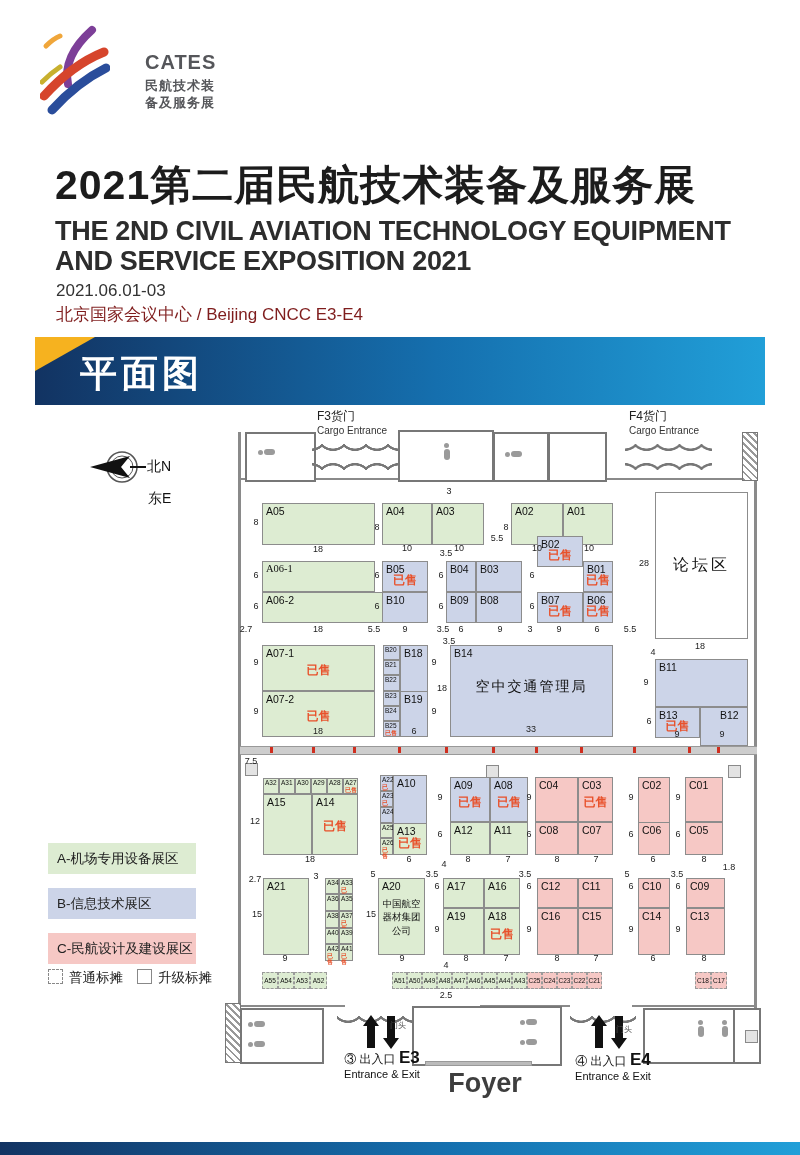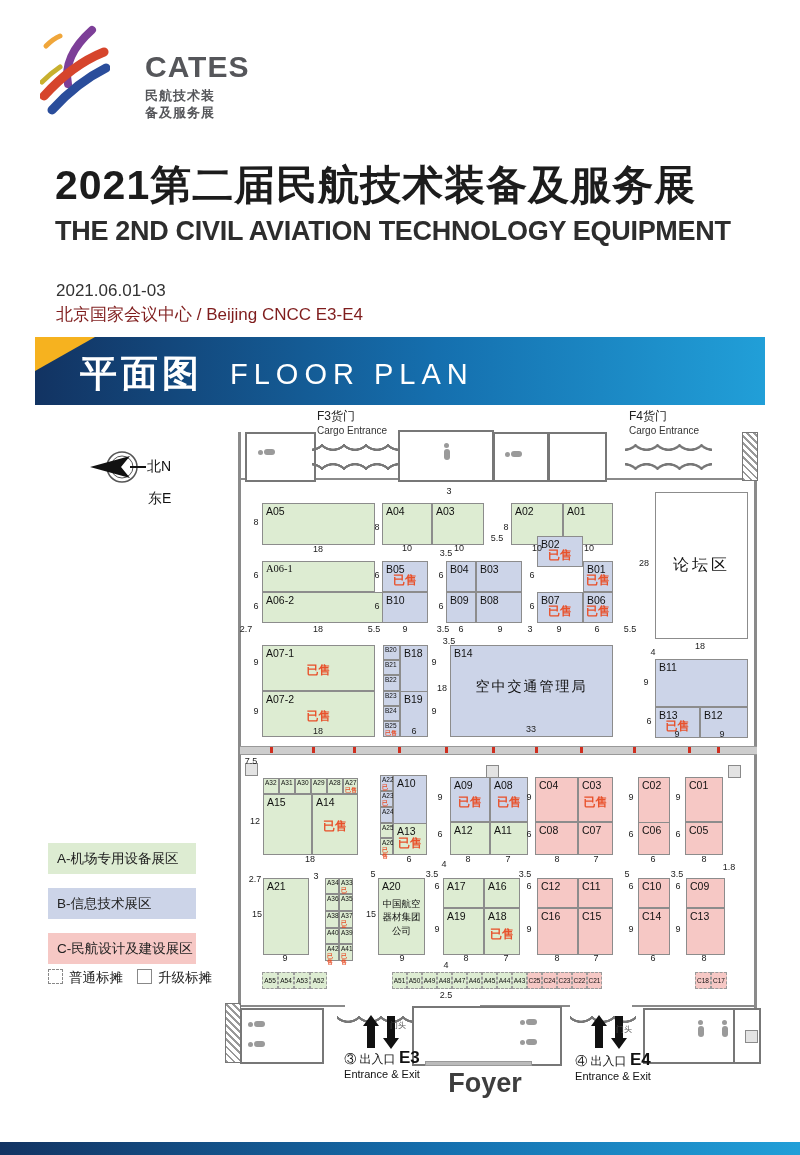--- a/index.html
+++ b/index.html
@@ -3,21 +3,21 @@
 <meta charset="utf-8">
 <style>
   html,body{margin:0;padding:0;background:#fff;}
   #page{position:relative;width:800px;height:1155px;background:#fff;overflow:hidden;
         font-family:"Liberation Sans",sans-serif;color:#1f1f1f;}
   .abs{position:absolute;}
 
   
   #logo{position:absolute;left:40px;top:24px;width:320px;height:95px;}
   #logo-text{position:absolute;left:105px;top:28px;}
-  #logo-brand{font-size:30px;font-weight:bold;color:#55565a;letter-spacing:1px;line-height:1;}
+  #logo-brand{font-size:20px;font-weight:bold;color:#55565a;letter-spacing:1px;line-height:1;}
   .logo-tag{font-size:13px;font-weight:bold;color:#55565a;line-height:1.3;letter-spacing:1px;}
   #main-title{position:absolute;left:55px;top:158px;width:720px;font-size:41px;font-weight:bold;
               letter-spacing:1px;color:#1c1c1c;white-space:nowrap;}
   .sub-title{position:absolute;left:55px;width:740px;font-size:27px;font-weight:bold;color:#2d2d2d;
              letter-spacing:-0.3px;white-space:nowrap;}
   #sub1{top:216px;} #sub2{top:246px;}
   #date-line{position:absolute;left:56px;top:281px;font-size:17px;color:#333;}
   #venue-line{position:absolute;left:56px;top:303px;font-size:17px;color:#7f1d1d;}
 
   
@@ -102,27 +102,27 @@
       <path d="M2,58 C8,52 14,47 20,43" stroke="#c8b02e" stroke-width="5" fill="none" stroke-linecap="round"></path>
     </svg>
     <div id="logo-text">
       <div id="logo-brand">CATES</div>
       <div class="logo-tag" style="margin-top:6px;">民航技术装</div>
       <div class="logo-tag">备及服务展</div>
     </div>
   </div>
   <div id="main-title">2021第二届民航技术装备及服务展</div>
   <div id="sub1" class="sub-title">THE 2ND CIVIL AVIATION TECHNOLOGY EQUIPMENT</div>
+  <div id="sub2" class="sub-title">AND SERVICE EXPOSITION  2021</div>
   <div id="date-line">2021.06.01-03</div>
   <div id="venue-line">北京国家会议中心 / Beijing CNCC   E3-E4</div>
 
   <div id="banner">
     <div id="banner-corner"></div>
     <div id="banner-cn">平面图</div>
-    <div id="banner-en">FLOOR  PLAN</div>
   </div>
 
   <svg class="abs" style="left:88px;top:444px;" width="60" height="46" viewBox="0 0 60 46">
     <ellipse cx="34" cy="23" rx="15" ry="15" fill="none" stroke="#555" stroke-width="1.5"></ellipse>
     <ellipse cx="34" cy="23" rx="11" ry="11" fill="none" stroke="#555" stroke-width="1"></ellipse>
     <path d="M2,23 L42,12 L33,23 L42,34 Z" fill="#111"></path>
     <line x1="42" y1="23" x2="58" y2="23" stroke="#111" stroke-width="2"></line>
   </svg>
   <div id="compass-n">北N</div>
   <div id="compass-e">东E</div>
@@ -273,21 +273,21 @@
         <span class="blabel">B14</span>
         <div class="bsub">空中交通管理局</div>
       </div>
       <div class="booth cB" style="left: 655px; top: 659px; width: 93px; height: 48px;">
         <span class="blabel">B11</span>
       </div>
       <div class="booth cB" style="left: 655px; top: 707px; width: 45px; height: 31px;">
         <span class="blabel">B13</span>
         <div class="sold">已售</div>
       </div>
-      <div class="booth cB" style="left: 700px; top: 707px; width: 48px; height: 31px;">
+      <div class="booth cB" style="left: 700px; top: 707px; width: 48px; height: 39px; padding-left: 16px;">
         <span class="blabel">B12</span>
       </div>
       <div class="booth cA small" style="left: 263px; top: 778px; width: 16px; height: 16px;">
         <span class="blabel">A32</span>
       </div>
       <div class="booth cA small" style="left: 279px; top: 778px; width: 16px; height: 16px;">
         <span class="blabel">A31</span>
       </div>
       <div class="booth cA small" style="left: 295px; top: 778px; width: 16px; height: 16px;">
         <span class="blabel">A30</span>

